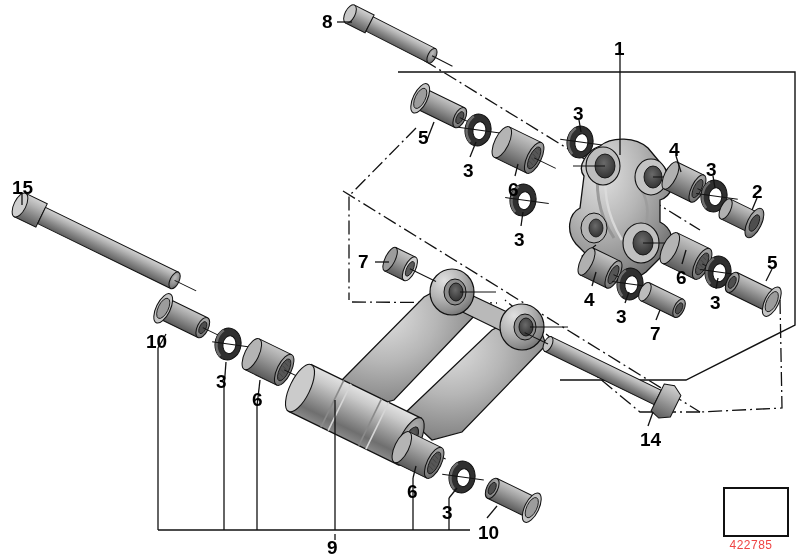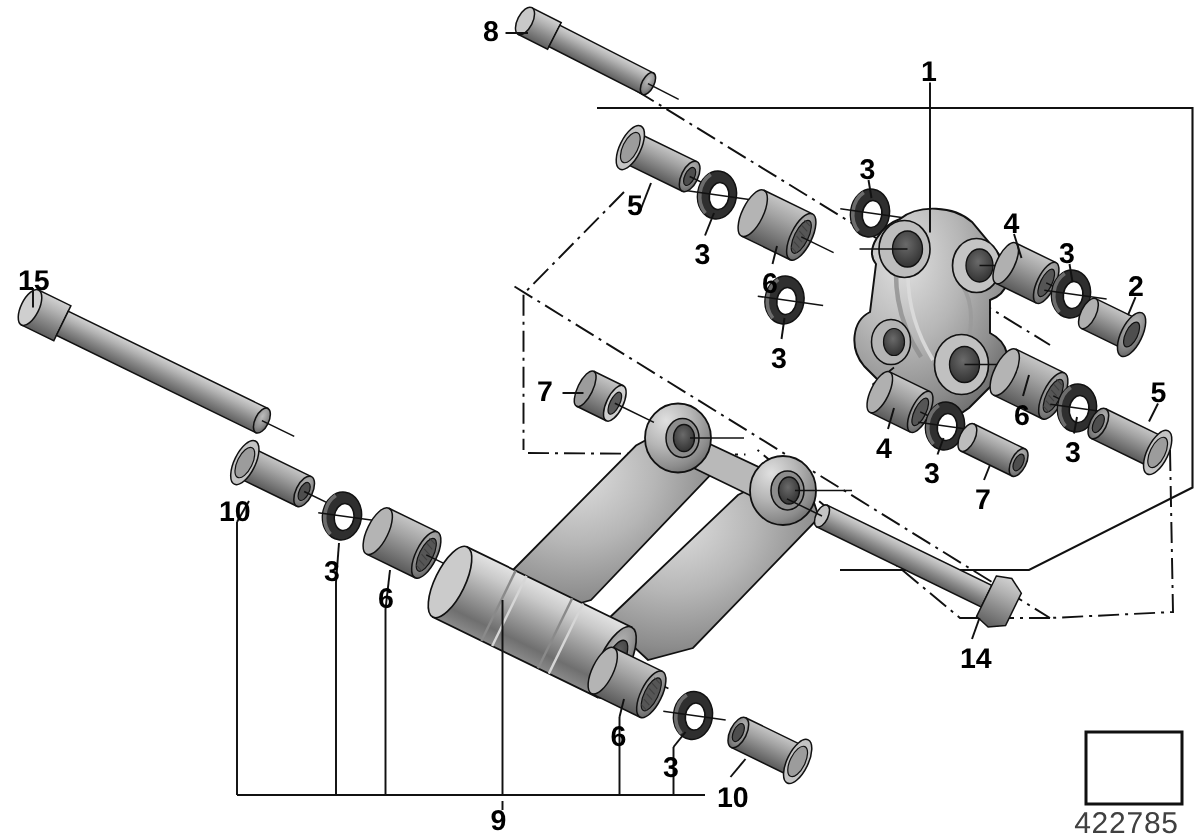--- a/index.html
+++ b/index.html
@@ -2,21 +2,21 @@
 <html><head>
 <meta charset="utf-8">
 <style>
   html,body{margin:0;padding:0;background:#ffffff;}
   body{width:800px;height:560px;overflow:hidden;font-family:"Liberation Sans",sans-serif;}
   #stage{position:relative;width:800px;height:560px;background:#fff;}
   svg#art{position:absolute;left:0;top:0;width:800px;height:560px;}
   .callout{position:absolute;font-family:"Liberation Sans",sans-serif;font-weight:bold;
            font-size:19px;color:#000;line-height:1;white-space:nowrap;}
   #partnum{position:absolute;left:712px;top:538px;width:78px;text-align:center;
-           font-size:20px;color:#404040;letter-spacing:.5px;font-family:"Liberation Sans",sans-serif;}
+           font-size:12px;color:#ef4444;letter-spacing:.5px;font-family:"Liberation Sans",sans-serif;}
   #logobox{position:absolute;left:723px;top:487px;width:62px;height:46px;border:2px solid #111;background:#fff;}
 </style>
 </head>
 <body>
 
 <div id="stage">
 
   <svg id="art" viewBox="0 0 800 560">
     <defs>
       <linearGradient id="gMetal" x1="0" y1="0" x2="0" y2="1">

